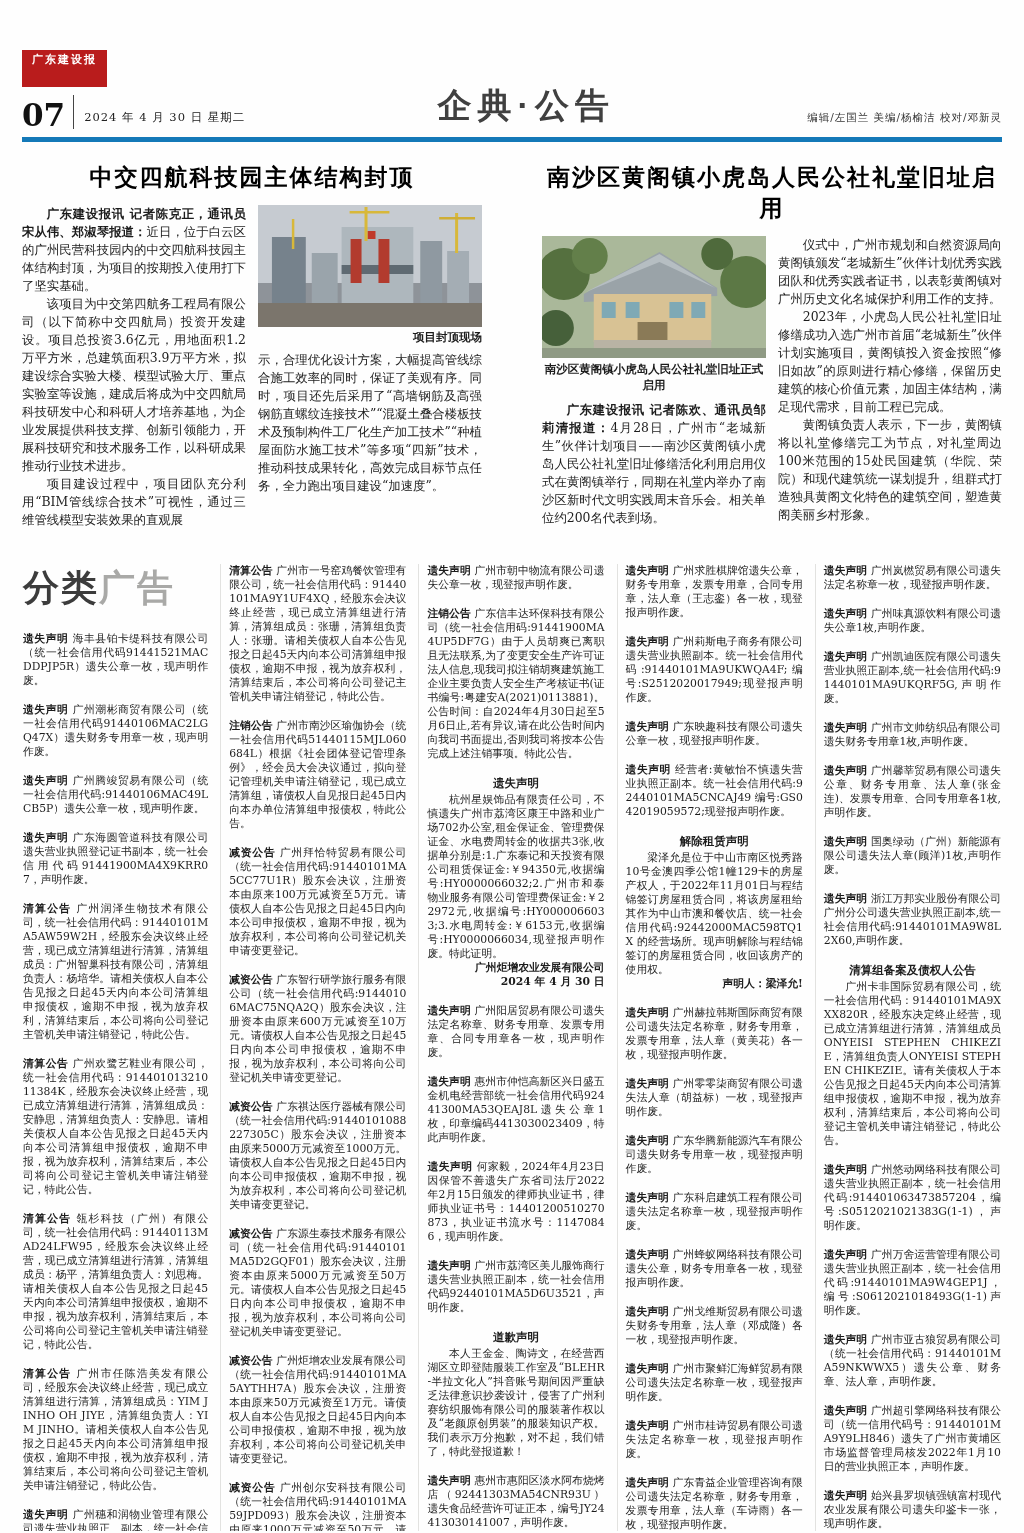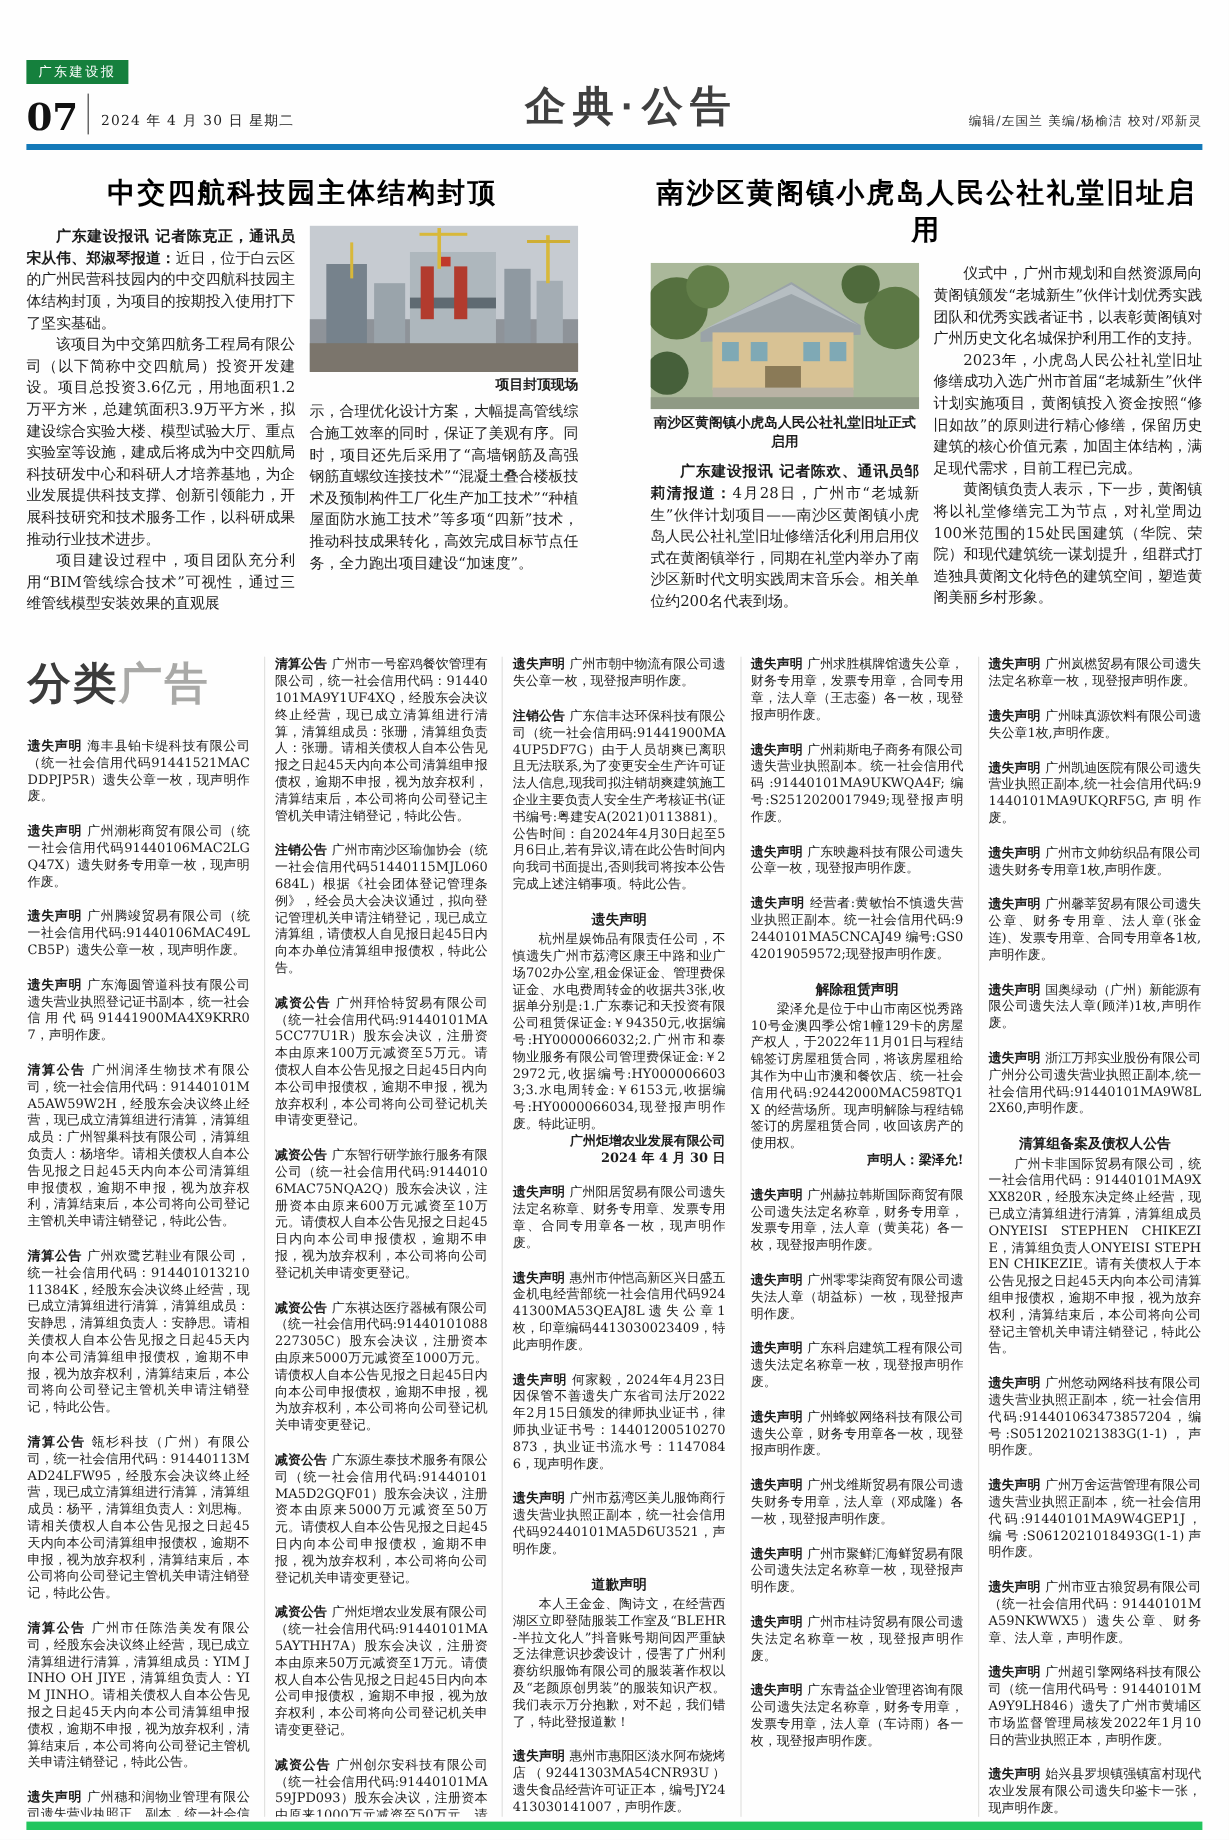--- a/index.html
+++ b/index.html
@@ -2,22 +2,22 @@
 <html><head>
 <meta charset="utf-8">
 <style>
   * { margin:0; padding:0; box-sizing:border-box; }
   html,body { width:1024px; height:1533px; }
   body { background:#f4f4f2; font-family:"DejaVu Serif", serif; color:#1c1c1c; }
   .page { width:1024px; height:1533px; background:#fefefe; padding:0 22px; overflow:hidden; position:relative; }
 
   
   .masthead { padding-top:48px; }
-  .badge { display:inline-block; background:#15803d; color:#fff; font-family:"DejaVu Sans",sans-serif;
-           font-weight:normal; font-size:11px; padding:2px 10px 3px; letter-spacing:2px; }
+  .badge { display:inline-block; background:#b91c1c; color:#fff; font-family:"DejaVu Sans",sans-serif;
+           font-weight:bold; font-size:11px; padding:2px 10px 20px; letter-spacing:2px; }
   .mast-row { display:flex; align-items:flex-end; margin-top:2px; height:42px; }
   .page-no { font-size:31px; font-weight:bold; font-family:"DejaVu Serif",serif; line-height:1; color:#111; }
   .mast-vline { width:1px; height:34px; background:#444; margin:0 10px 2px 8px; }
   .mast-date { font-size:11.5px; color:#222; padding-bottom:6px; letter-spacing:1px; }
   .section-name { flex:1; text-align:center; font-size:34px; font-weight:bold; letter-spacing:6px;
                   font-family:Liberation Sans, sans-serif; color:#404040; padding-bottom:2px; }
   .credits { font-size:10.5px; color:#333; padding-bottom:6px; letter-spacing:1px; }
   .blue-rule { height:5px; background:#1479b8; margin-top:6px; }
 
   
@@ -259,20 +259,23 @@
             <p class="ad-body indent">梁泽允是位于中山市南区悦秀路10号金澳四季公馆1幢129卡的房屋产权人，于2022年11月01日与程结锦签订房屋租赁合同，将该房屋租给其作为中山市澳和餐饮店、统一社会信用代码:92442000MAC598TQ1X 的经营场所。现声明解除与程结锦签订的房屋租赁合同，收回该房产的使用权。</p>
             <div class="ad-sign">声明人：梁泽允!</div>
           </div>
           <div class="ad">
             <p class="ad-body"><b class="ad-label">遗失声明 </b>广州赫拉韩斯国际商贸有限公司遗失法定名称章，财务专用章，发票专用章，法人章（黄美花）各一枚，现登报声明作废。</p>
           </div>
           <div class="ad">
             <p class="ad-body"><b class="ad-label">遗失声明 </b>广州零零柒商贸有限公司遗失法人章（胡益标）一枚，现登报声明作废。</p>
           </div>
           <div class="ad">
+            <p class="ad-body"><b class="ad-label">遗失声明 </b>广东华腾新能源汽车有限公司遗失财务专用章一枚，现登报声明作废。</p>
+          </div>
+          <div class="ad">
             <p class="ad-body"><b class="ad-label">遗失声明 </b>广东科启建筑工程有限公司遗失法定名称章一枚，现登报声明作废。</p>
           </div>
           <div class="ad">
             <p class="ad-body"><b class="ad-label">遗失声明 </b>广州蜂蚁网络科技有限公司遗失公章，财务专用章各一枚，现登报声明作废。</p>
           </div>
           <div class="ad">
             <p class="ad-body"><b class="ad-label">遗失声明 </b>广州戈维斯贸易有限公司遗失财务专用章，法人章（邓成隆）各一枚，现登报声明作废。</p>
           </div>
           <div class="ad">
             <p class="ad-body"><b class="ad-label">遗失声明 </b>广州市聚鲜汇海鲜贸易有限公司遗失法定名称章一枚，现登报声明作废。</p>

